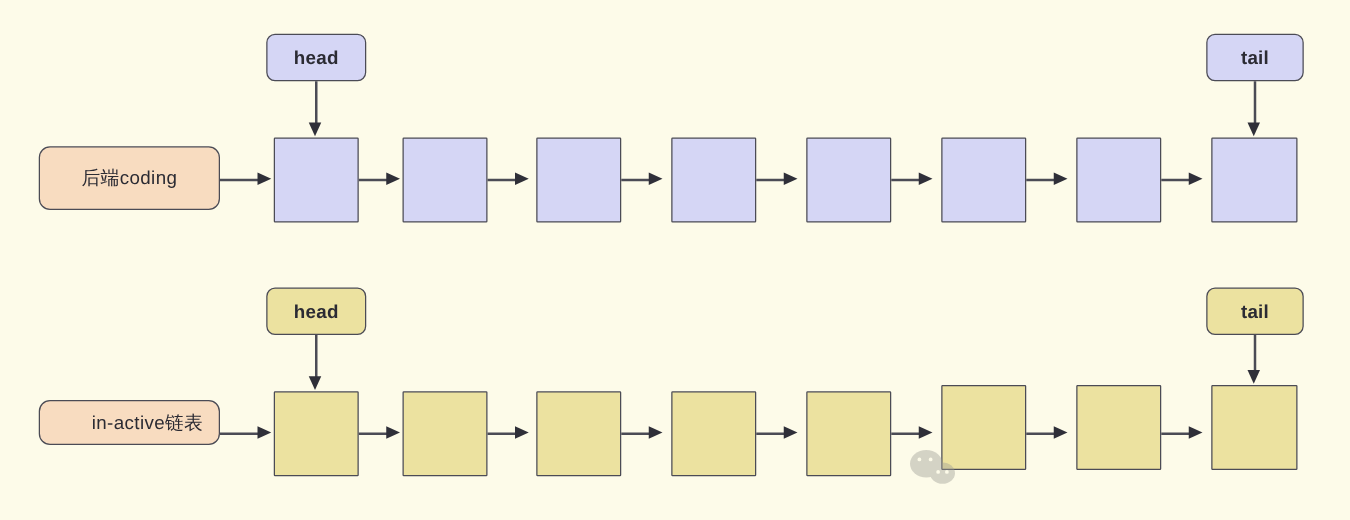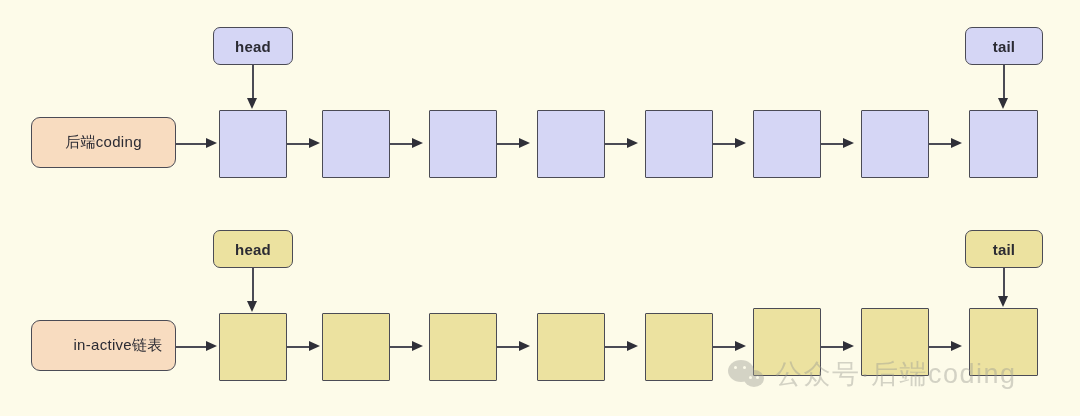--- a/index.html
+++ b/index.html
@@ -184,21 +184,21 @@
   </div>
   <div class="vline" style="left:1003px; top:65px; height:35px;"></div>
   <div class="arrow-d" style="left:998px; top:98px;"></div>
 
   <div class="node ptr-box ptr-inactive" style="left:213px; top:230px; width:80px; height:38px;">
     <span>head</span>
   </div>
   <div class="vline" style="left:252px; top:268px; height:35px;"></div>
   <div class="arrow-d" style="left:247px; top:301px;"></div>
 
-  <div class="node label-box" style="left:31px; top:320px; width:145px; height:51px;padding-left:29px;">
+  <div class="node label-box" style="left:31px; top:320px; width:145px; height:36px;padding-left:29px;">
     <span>in-active链表</span>
   </div>
   <div class="hline" style="left:176px; top:346px; width:32px;"></div>
   <div class="arrow-r" style="left:206px; top:340.5px;"></div>
 
   <div class="node cell cell-inactive" style="left:219px; top:313px; width:68px; height:68px;">
     <span></span>
   </div>
   <div class="hline" style="left:287px; top:346px; width:24px;"></div>
   <div class="arrow-r" style="left:309px; top:340.5px;"></div>
@@ -251,16 +251,15 @@
 
   <div id="watermark">
     <span class="wechat-mark">
       <span class="bub big"></span>
       <span class="bub small"></span>
       <span class="dot" style="left:6px;  top:8px;"></span>
       <span class="dot" style="left:15px; top:8px;"></span>
       <span class="dot" style="left:21px; top:18px;"></span>
       <span class="dot" style="left:28px; top:18px;"></span>
     </span>
-    <span class="wm-text">公众号·后端coding</span>
   </div>
 
 </div>
 
 </body></html>

